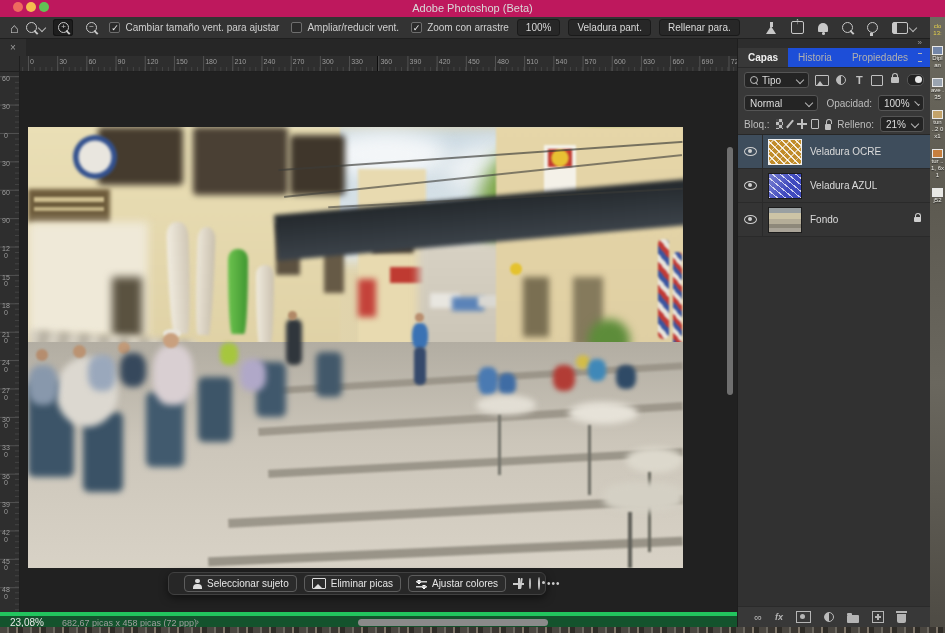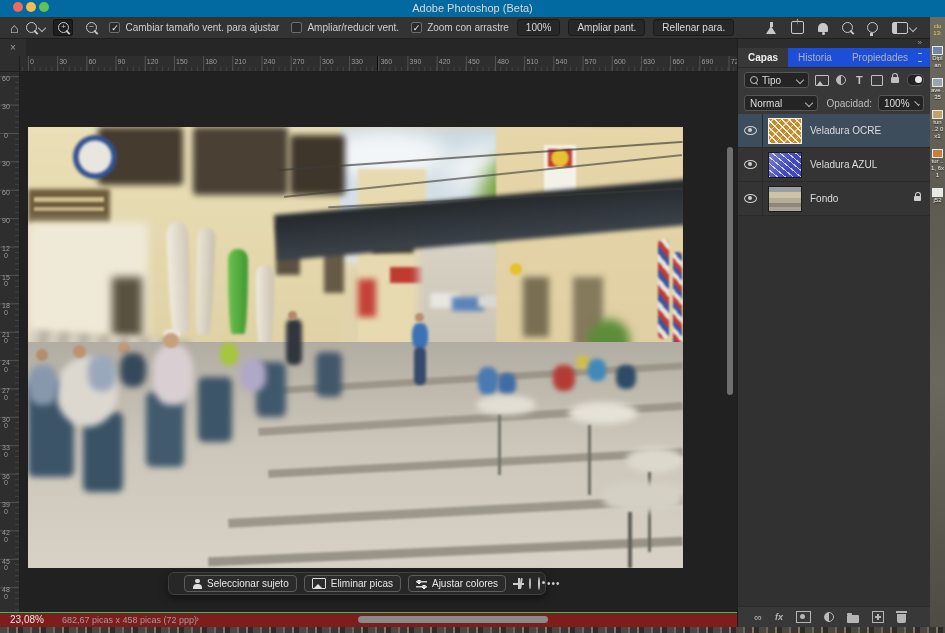--- a/index.html
+++ b/index.html
@@ -1,20 +1,20 @@
 <!DOCTYPE html>
 <html><head>
 <meta charset="utf-8">
 <style>
   html,body{margin:0;padding:0}
   body{width:945px;height:633px;position:relative;overflow:hidden;background:#55544c;
        font-family:"Liberation Sans",sans-serif;color:#d6d6d6;-webkit-font-smoothing:antialiased}
   .abs{position:absolute}
   
-  #menubar{left:0;top:0;width:945px;height:17px;background:#0369a1;border-bottom:7px solid #5eead4}
+  #menubar{left:0;top:0;width:945px;height:17px;background:#be185d;border-bottom:7px solid #5eead4}
   .tl{position:absolute;top:2px;width:10px;height:10px;border-radius:50%}
   #menubar .title{position:absolute;left:0;right:0;top:0;text-align:center;font-size:11px;line-height:17px;color:#d9d9d9}
   
   #options-bar{left:0;top:17px;width:930px;height:22px;background:#333333;border-bottom:1px solid #1f1f1f;
     display:flex;align-items:center;gap:8px;padding:0 10px;box-sizing:border-box}
   .i-home{font-size:14px;line-height:14px;color:#d2d2d2}
   .mag{width:9px;height:9px;border:1.4px solid #c8c8c8;border-radius:50%;position:relative;display:inline-block}
   .mag::after{content:"";position:absolute;width:1.6px;height:5px;background:#c8c8c8;left:8px;top:7px;transform:rotate(-45deg)}
   .mag.plus::before,.mag.minus::before{position:absolute;left:0;width:9px;top:-1px;text-align:center;font-size:8px;color:#c8c8c8}
   .mag.plus::before{content:"+"}
@@ -78,21 +78,21 @@
      radial-gradient(circle at 8px 7.8px,#fff 1.8px,transparent 2.2px)}
   .i-spark{position:relative;width:11px;height:11px}
   .i-spark::before{content:"";position:absolute;left:5px;top:0;width:1.6px;height:11px;background:#ccc}
   .i-spark::after{content:"";position:absolute;left:0;top:5px;width:11px;height:1.6px;background:#ccc}
   .i-frame{width:11px;height:9px;border:1.2px solid #ccc;border-radius:1px;transform:skewX(-8deg)}
   .i-adj{width:11px;height:11px;border-radius:50%;border:1px solid #bbb;background:linear-gradient(90deg,#bbb 50%,transparent 50%);box-sizing:border-box}
   .i-camgear{position:relative;width:11px;height:11px;border:1.2px solid #ccc;border-radius:50%}
   .i-camgear::after{content:"";position:absolute;left:3px;top:3px;width:3px;height:3px;border-radius:50%;background:#ccc}
   .dots{font-size:10px;color:#ccc;letter-spacing:1px}
   
-  #status-bar{left:0;top:612px;width:737px;height:15px;background:#7f1d1d;border-top:1px solid #22c55e;box-sizing:border-box}
+  #status-bar{left:0;top:612px;width:737px;height:15px;background:#14532d;border-top:4px solid #22c55e;box-sizing:border-box}
   #status-bar .zoom{position:absolute;left:10px;top:1px;font-size:10px;color:#e8e8e8}
   #status-bar .info{position:absolute;left:62px;top:2px;font-size:9px;color:#9f9f9f}
   #status-bar .chv{position:absolute;left:196px;top:1px;font-size:9px;color:#9f9f9f}
   #h-scroll{position:absolute;left:358px;top:3px;width:190px;height:7px;background:#8a8a8a;border-radius:4px}
   
   #panel-dock{left:737px;top:39px;width:193px;height:588px;background:#2d2d2d;display:flex;flex-direction:column;box-sizing:border-box;border-left:1px solid #1e1e1e}
   #dock-header{height:9px;text-align:right;padding-right:8px;font-size:8px;line-height:8px;color:#9a9a9a}
   #panel-tabs{height:19px;display:flex;align-items:stretch;background:#1d4ed8}
   .ptab{font-size:10px;padding:0 10px;display:flex;align-items:center;color:#b0b0b0}
   .ptab.active{background:#383838;color:#efefef;font-weight:bold}
@@ -187,21 +187,21 @@
       <span class="toggle">
         <span class="cb"></span>
         <span class="lab">Ampliar/reducir vent.</span>
       </span>
       <span class="toggle">
         <span class="cb checked">✓</span>
         <span class="lab">Zoom con arrastre</span>
       </span>
     </span>
   <span class="opt-btn">100%</span>
-  <span class="opt-btn">Ampliar pant.</span>
+  <span class="opt-btn">Veladura pant.</span>
   <span class="opt-btn">Rellenar para.</span>
   <span id="opt-right">
     <span class="i-flask"></span>
     <span class="i-share"></span>
     <span class="i-bell"></span>
     <span class="mag"></span>
     <span class="i-bulb"></span>
     <span style="display:flex;align-items:center">
       <span class="i-panel"></span>
         <span class="chev"></span>
@@ -441,20 +441,33 @@
     <span class="dd" style="width:110px">
       <span>Normal</span>
       <span class="chev"></span>
     </span>
     <span class="plabel" style="margin-left:2px">Opacidad:</span>
     <span class="dd" style="width:46px">
       <span>100%</span>
       <span class="chev"></span>
     </span>
   </div>
+  <div id="lock-row" class="prow">
+    <span class="plabel">Bloq.:</span>
+    <span class="i-checker"></span>
+    <span class="i-brush"></span>
+    <span class="i-move"></span>
+    <span class="i-rect" style="width:9px;height:8px"></span>
+    <span class="i-lockpad"></span>
+    <span class="plabel" style="margin-left:auto">Relleno:</span>
+    <span class="dd" style="width:44px">
+      <span>21%</span>
+      <span class="chev"></span>
+    </span>
+  </div>
   <div id="layers-list">
       <div class="layer-row sel">
         <div class="eye-cell">
           <span class="i-eye"></span>
         </div>
         <div class="thumb t-ocre"></div>
         <span class="lname">Veladura OCRE</span>
       </div>
       <div class="layer-row">
         <div class="eye-cell">

